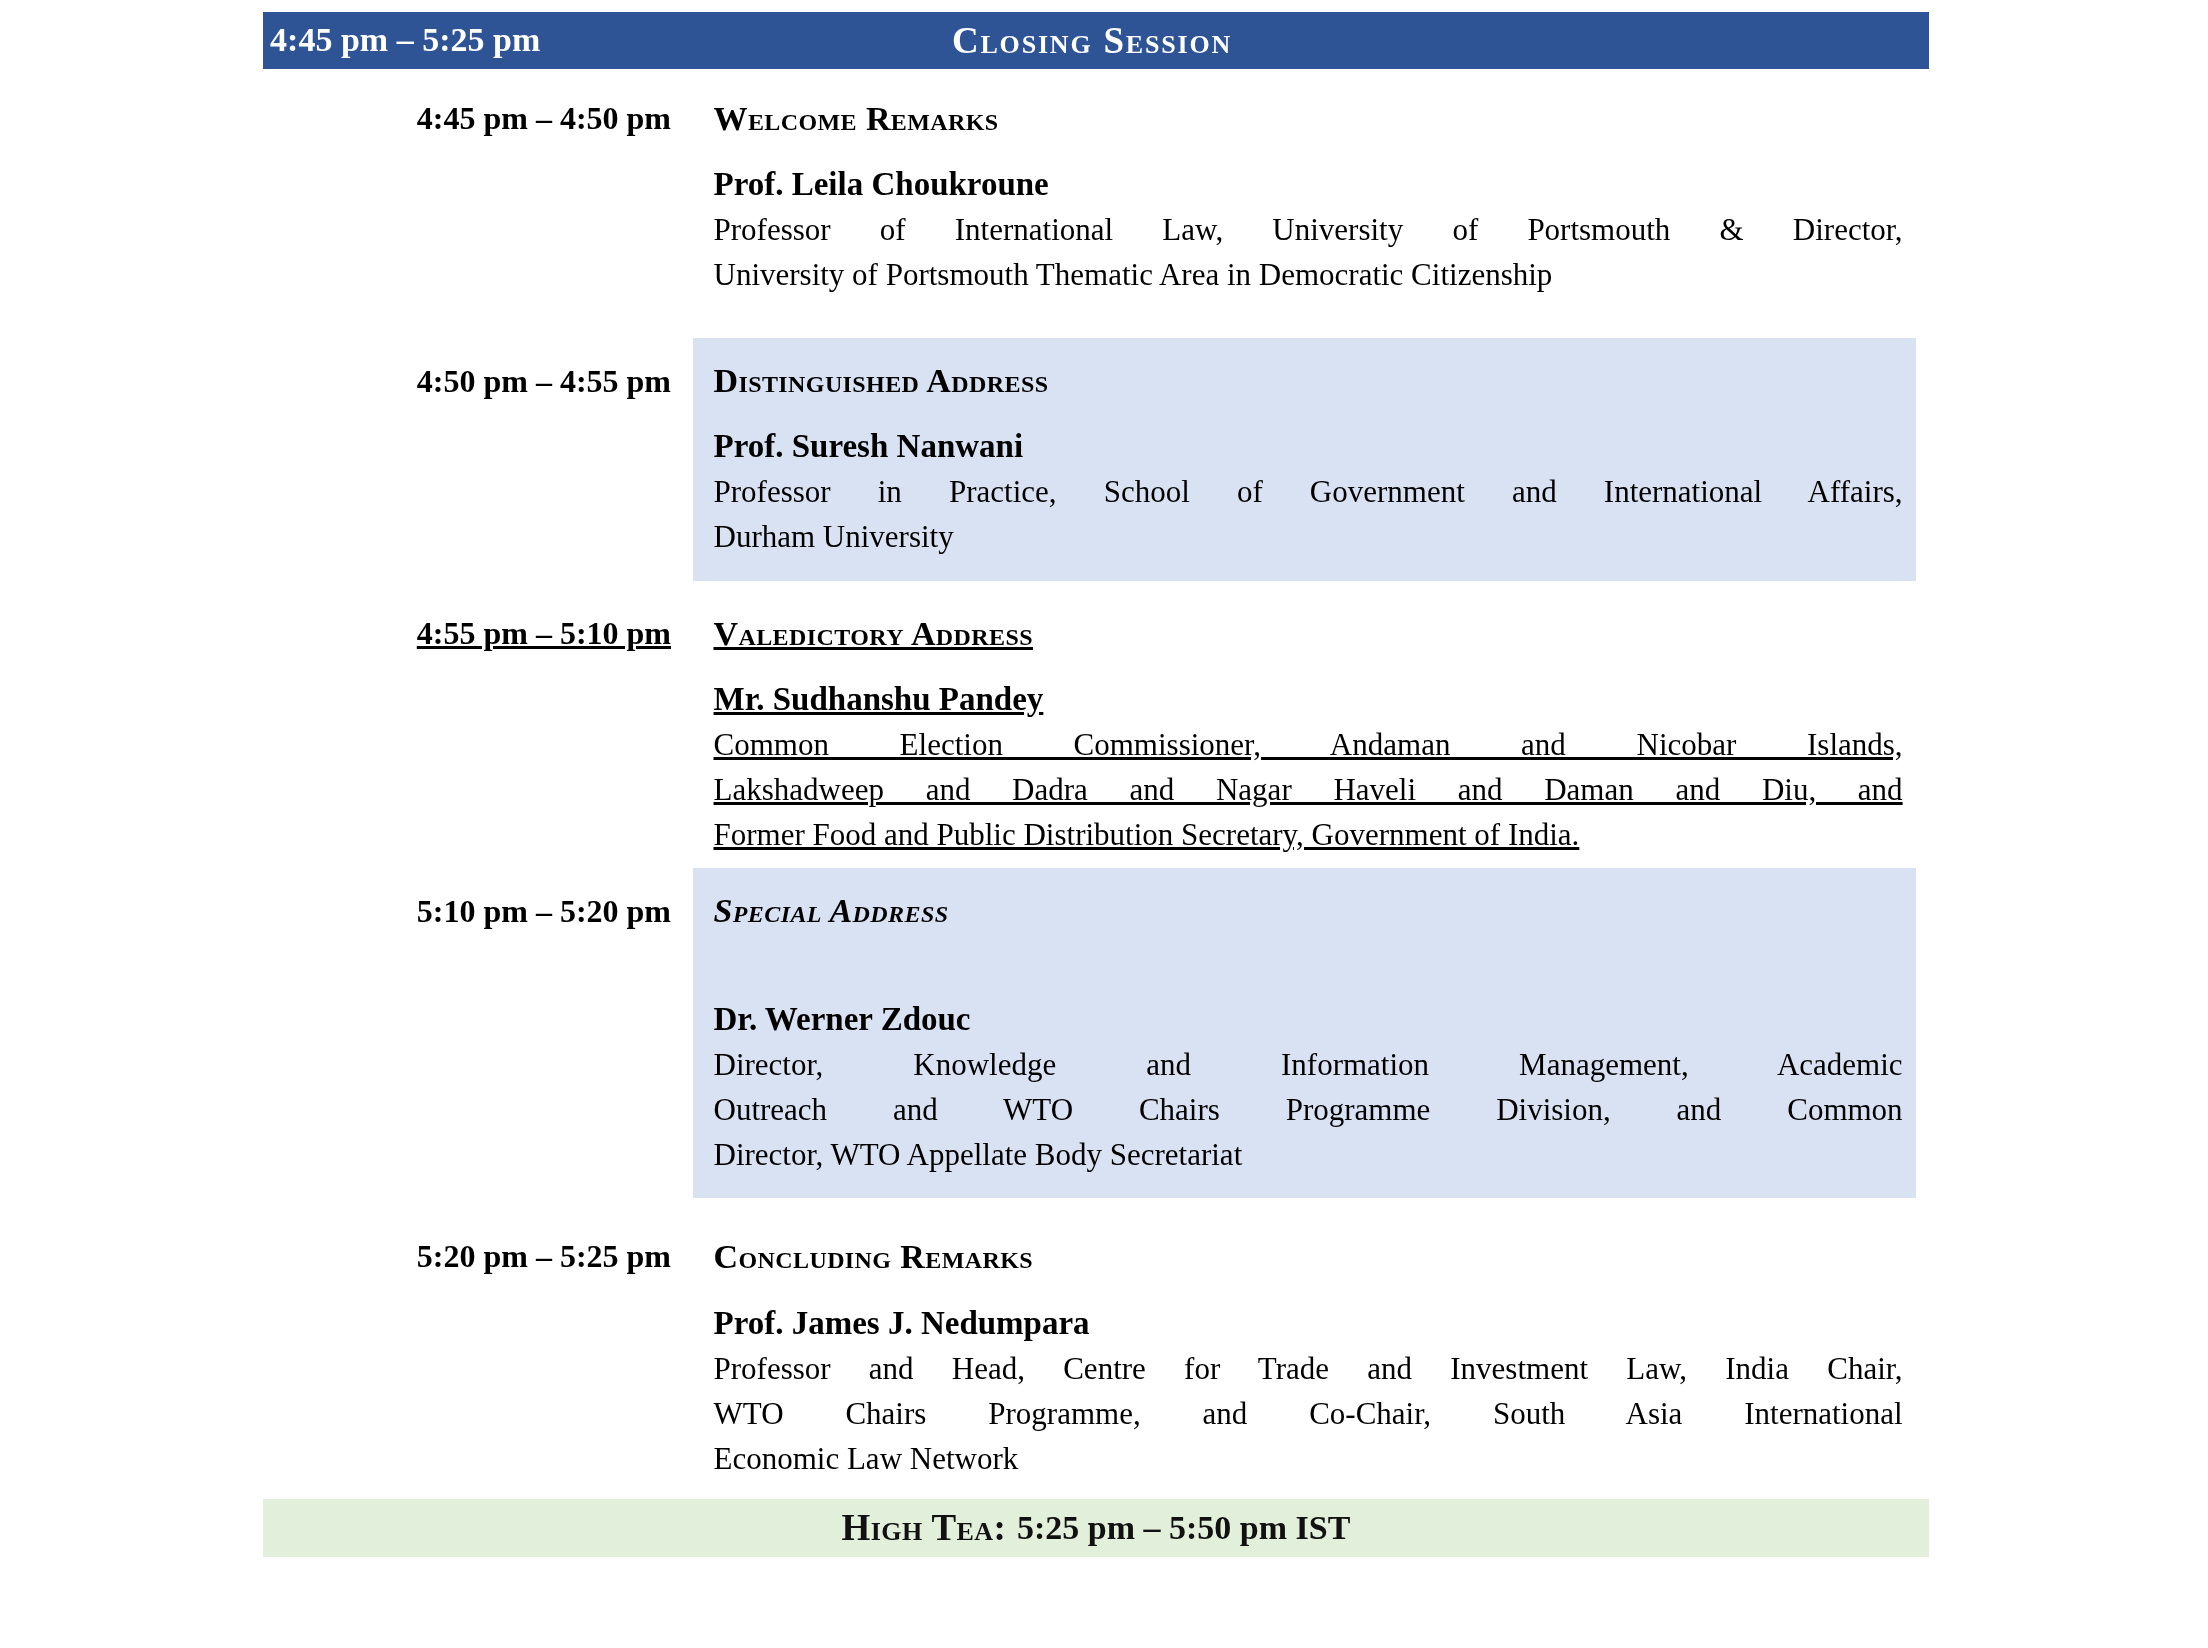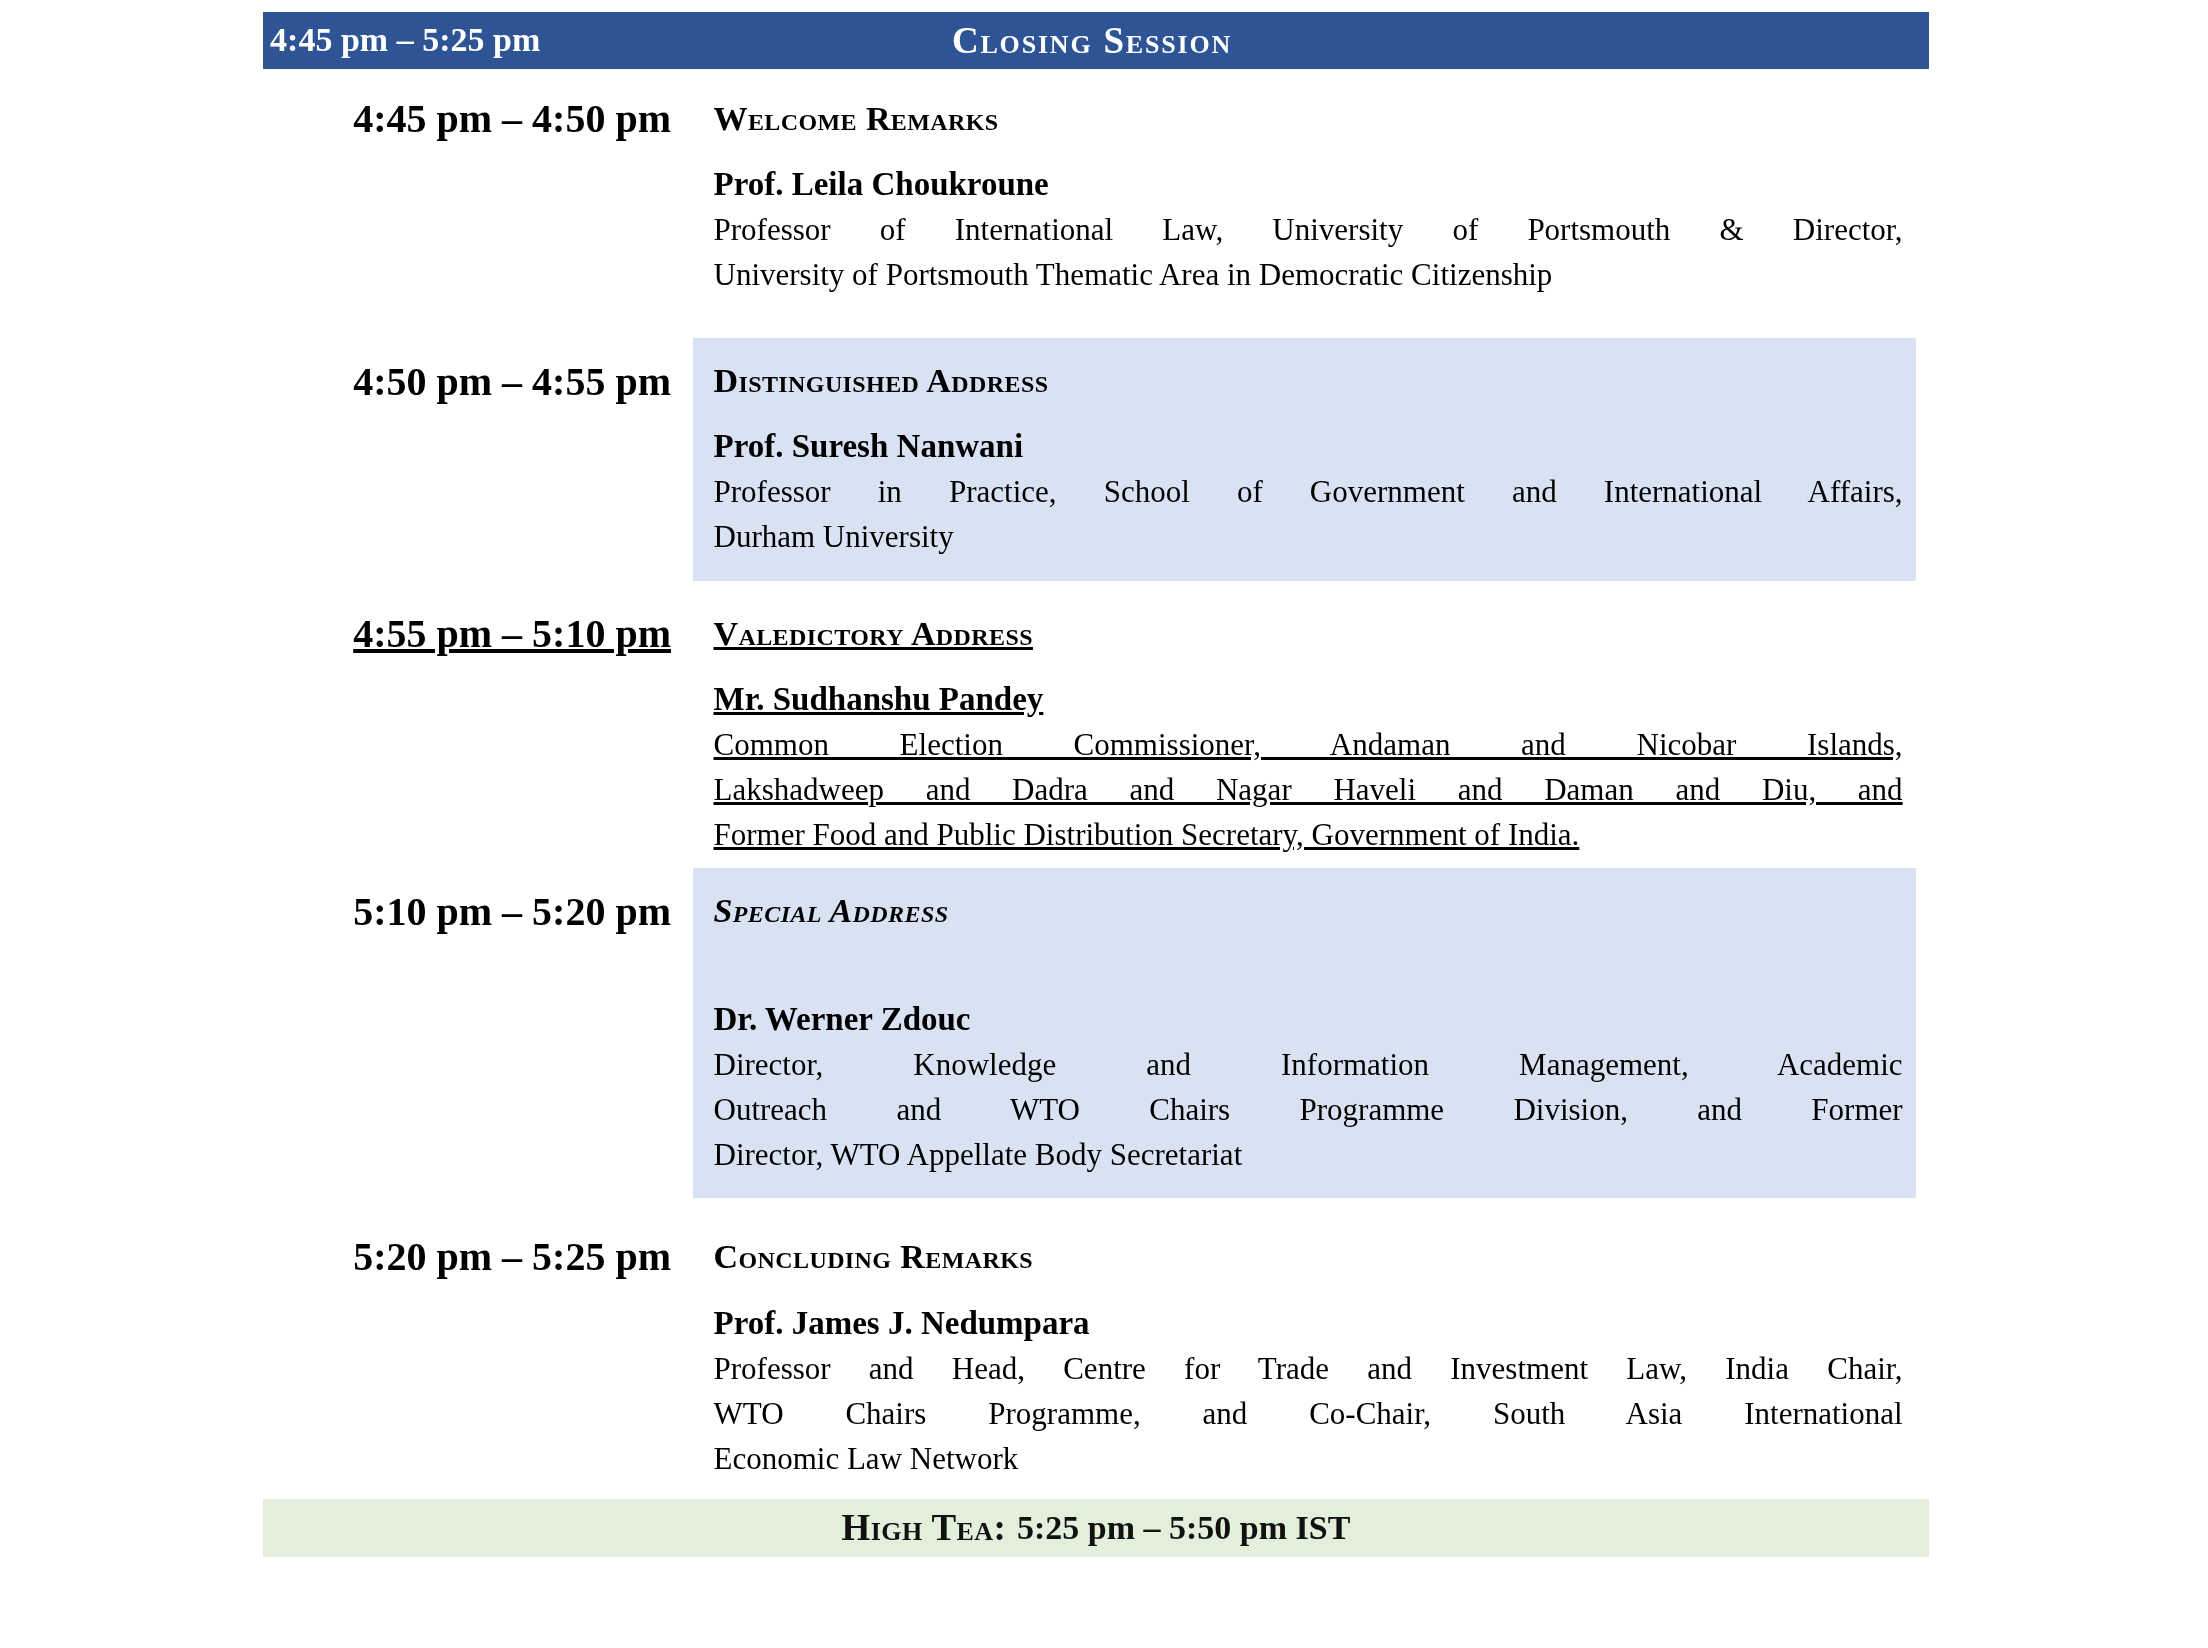--- a/index.html
+++ b/index.html
@@ -55,21 +55,21 @@
   .session.mt-2 { margin-top: 41px; }
   .session.mt-3 { margin-top: 30px; text-decoration: underline; }
   .session.mt-4 { margin-top: 10.7px; }
   .session.mt-5 { margin-top: 36px; }
   .time-cell {
     width: 430px;
     box-sizing: border-box;
     text-align: right;
     padding-right: 22px;
     font-weight: bold;
-    font-size: 40px;
+    font-size: 32px;
     line-height: 45px;
     white-space: nowrap;
     flex: none;
   }
   .content-cell {
     width: 1223px;
     box-sizing: border-box;
     padding: 0 13.4px 0 20.5px;
     flex: none;
   }
@@ -179,21 +179,21 @@
     </div>
   </div>
 
   <div class="session highlight mt-4">
     <div class="time-cell">5:10 pm – 5:20 pm</div>
     <div class="content-cell">
       <div class="session-heading extra-gap">Special Address</div>
       <div class="speaker-name">Dr. Werner Zdouc</div>
       <div class="desc">
           <div class="desc-line">Director, Knowledge and Information Management, Academic</div>
-          <div class="desc-line">Outreach and WTO Chairs Programme Division, and Former</div>
+          <div class="desc-line">Outreach and WTO Chairs Programme Division, and Common</div>
           <div class="desc-line last">Director, WTO Appellate Body Secretariat</div>
         </div>
     </div>
   </div>
 
   <div class="session mt-5">
     <div class="time-cell">5:20 pm – 5:25 pm</div>
     <div class="content-cell">
       <div class="session-heading">Concluding Remarks</div>
       <div class="speaker-name">Prof. James J. Nedumpara</div>

